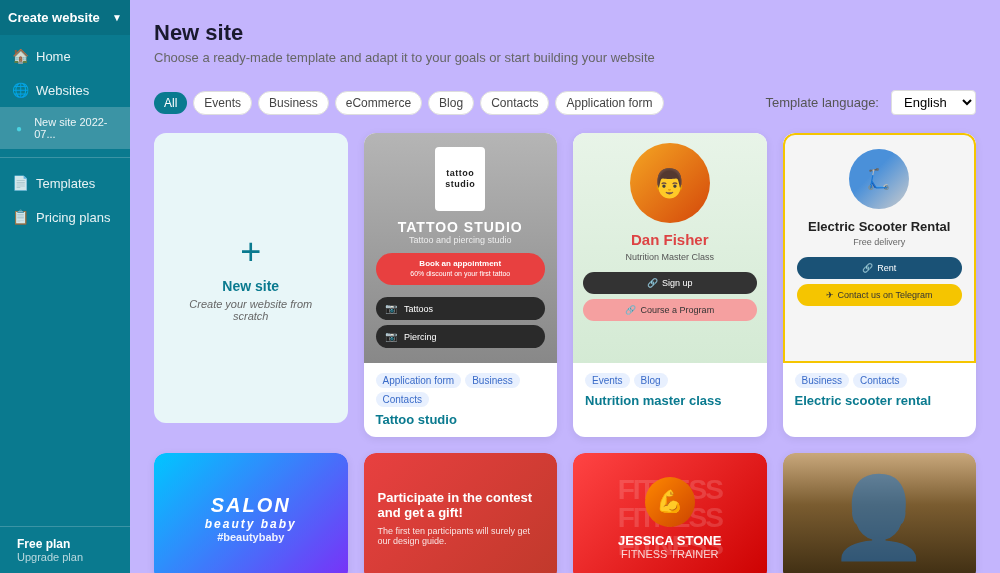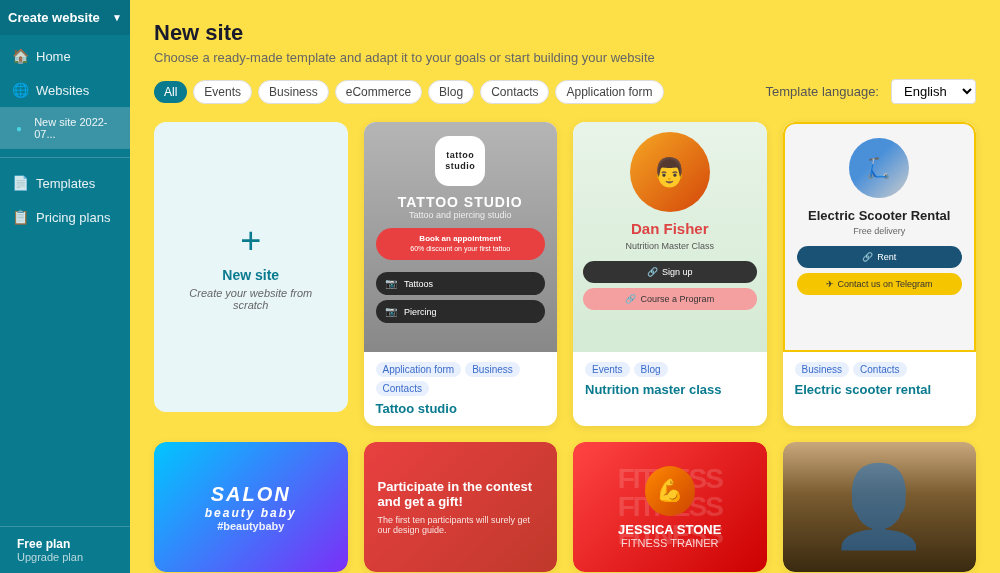--- a/index.html
+++ b/index.html
@@ -54,32 +54,32 @@
       border-top: 1px solid rgba(255,255,255,0.2);
     }
     .sidebar-footer-plan { font-size: 12px; font-weight: 600; }
     .sidebar-footer-upgrade { font-size: 11px; color: rgba(255,255,255,0.7); cursor: pointer; }
 
     
     .main {
       flex: 1;
       overflow-y: auto;
       padding: 20px 24px;
-      background: #fde047;
+      background: #c4b5fd;
     }
     .page-title {
       font-size: 22px;
       font-weight: 700;
       color: #1a1a2e;
       margin-bottom: 4px;
     }
     .page-subtitle {
       font-size: 13px;
       color: #666;
-      margin-bottom: 14px;
+      margin-bottom: 25px;
     }
 
     
     .filter-bar {
       display: flex;
       align-items: center;
       gap: 6px;
       margin-bottom: 18px;
       flex-wrap: wrap;
     }
@@ -200,22 +200,22 @@
       height: 100%;
       display: flex;
       flex-direction: column;
       align-items: center;
       padding: 14px 12px;
       position: relative;
       background: linear-gradient(180deg, #b5b5b5 0%, #888 100%);
     }
     .tattoo-logo-box {
       background: white;
-      border-radius: 14px;
-      padding: 14px 10px;
+      border-radius: 4px;
+      padding: 21px 10px;
       text-align: center;
       margin-bottom: 8px;
     }
     .tattoo-logo-text {
       font-size: 9px;
       font-weight: 800;
       color: #222;
       letter-spacing: 0.5px;
       line-height: 1.2;
     }

